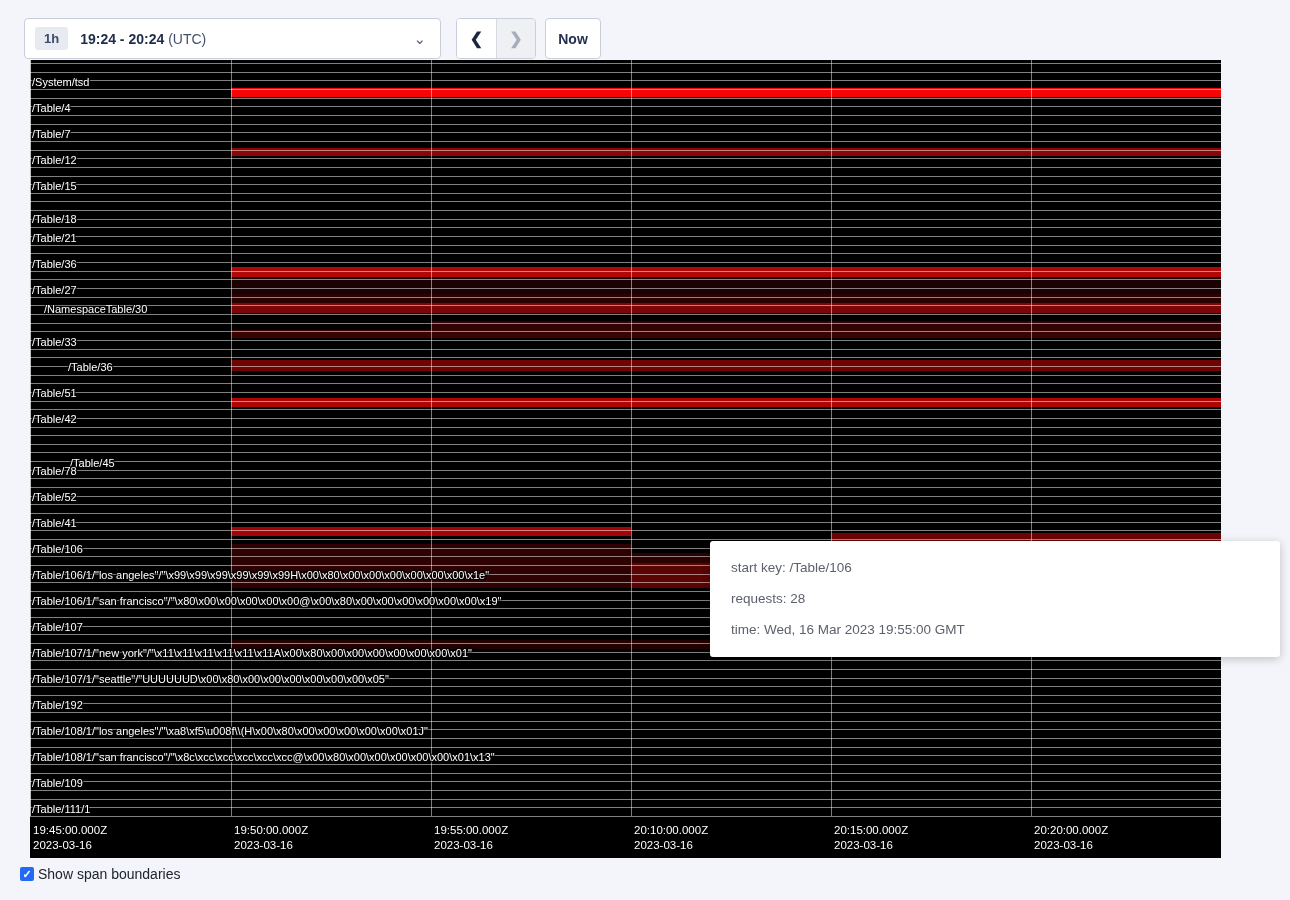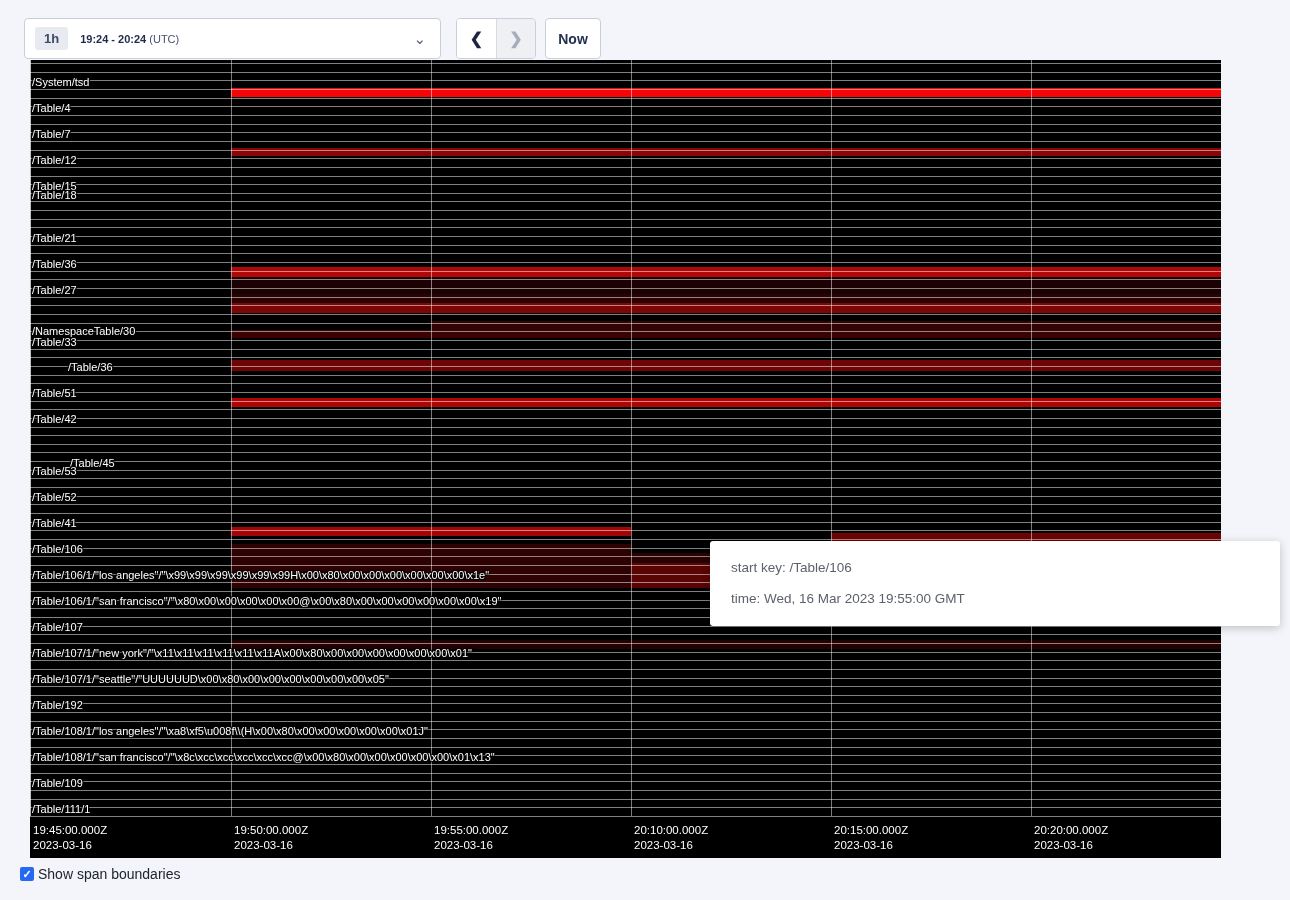--- a/index.html
+++ b/index.html
@@ -11,21 +11,21 @@
   
   .timepicker {
     position:absolute; left:24px; top:18px; width:417px; height:41px;
     box-sizing:border-box; display:flex; align-items:center;
     background:#fff; border:1px solid #c9cedb; border-radius:4px; cursor:pointer;
   }
   .duration-badge {
     background:#e7eaf1; color:#3e4a68; font-weight:700; font-size:13px;
     padding:4px 9px; border-radius:3px; margin:0 12px 0 10px;
   }
-  .range { font-size:11px; color:#1f2b4a; font-weight:700;text-align:center; }
+  .range { font-size:14px; color:#1f2b4a; font-weight:700;text-align:center; }
   .tz { font-weight:400; color:#45506e; }
   .chev-down { margin-left:auto; margin-right:14px; color:#55607c; font-size:15px; line-height:10px; }
   .navgroup {
     position:absolute; left:456px; top:18px; height:41px; box-sizing:border-box;
     display:flex; border:1px solid #c9cedb; border-radius:4px; overflow:hidden; background:#fff;
   }
   .navbtn {
     width:39px; height:100%; display:flex; align-items:center; justify-content:center;
     background:#fff; border:none; font-size:16px; font-weight:700; color:#1d2440;
     cursor:pointer; padding:0; font-family:inherit;
@@ -196,31 +196,31 @@
     <div class="vline" style="left: 201px;"></div>
     <div class="vline" style="left: 401px;"></div>
     <div class="vline" style="left: 601px;"></div>
     <div class="vline" style="left: 801px;"></div>
     <div class="vline" style="left: 1001px;"></div>
     <div class="rowlabel" style="top: 16px;">/System/tsd</div>
     <div class="rowlabel" style="top: 41.95px;">/Table/4</div>
     <div class="rowlabel" style="top: 67.9px;">/Table/7</div>
     <div class="rowlabel" style="top: 93.85px;">/Table/12</div>
     <div class="rowlabel" style="top: 119.8px;">/Table/15</div>
-    <div class="rowlabel" style="top: 129px;">/Table/18</div>
+    <div class="rowlabel" style="top: 153px;">/Table/18</div>
     <div class="rowlabel" style="top: 171.7px;">/Table/21</div>
     <div class="rowlabel" style="top: 197.65px;">/Table/36</div>
     <div class="rowlabel" style="top: 223.6px;">/Table/27</div>
-    <div class="rowlabel" style="top: 265px;">/NamespaceTable/30</div>
+    <div class="rowlabel" style="top: 243px; padding-left: 12px;">/NamespaceTable/30</div>
     <div class="rowlabel" style="top: 275.5px;">/Table/33</div>
     <div class="rowlabel" style="top: 301.45px; margin-left: 36px;">/Table/36</div>
     <div class="rowlabel" style="top: 327.4px;">/Table/51</div>
     <div class="rowlabel" style="top: 353.35px;">/Table/42</div>
     <div class="rowlabel" style="top: 397px; margin-left: 38px;">/Table/45</div>
-    <div class="rowlabel" style="top: 405.25px;">/Table/53</div>
+    <div class="rowlabel" style="top: 405.25px;">/Table/78</div>
     <div class="rowlabel" style="top: 431.2px;">/Table/52</div>
     <div class="rowlabel" style="top: 457.15px;">/Table/41</div>
     <div class="rowlabel" style="top: 483.1px;">/Table/106</div>
     <div class="rowlabel" style="top: 509.05px;">/Table/106/1/"los angeles"/"\x99\x99\x99\x99\x99\x99H\x00\x80\x00\x00\x00\x00\x00\x00\x1e"</div>
     <div class="rowlabel" style="top: 535px;">/Table/106/1/"san francisco"/"\x80\x00\x00\x00\x00\x00@\x00\x80\x00\x00\x00\x00\x00\x00\x19"</div>
     <div class="rowlabel" style="top: 560.95px;">/Table/107</div>
     <div class="rowlabel" style="top: 586.9px;">/Table/107/1/"new york"/"\x11\x11\x11\x11\x11\x11A\x00\x80\x00\x00\x00\x00\x00\x00\x01"</div>
     <div class="rowlabel" style="top: 612.85px;">/Table/107/1/"seattle"/"UUUUUUD\x00\x80\x00\x00\x00\x00\x00\x00\x05"</div>
     <div class="rowlabel" style="top: 638.8px;">/Table/192</div>
     <div class="rowlabel" style="top: 664.75px;">/Table/108/1/"los angeles"/"\xa8\xf5\u008f\\(H\x00\x80\x00\x00\x00\x00\x00\x01J"</div>
@@ -236,20 +236,21 @@
     <div class="axislabel" style="left: 604px; top: 763px;">20:10:00.000Z
 2023-03-16</div>
     <div class="axislabel" style="left: 804px; top: 763px;">20:15:00.000Z
 2023-03-16</div>
     <div class="axislabel" style="left: 1004px; top: 763px;">20:20:00.000Z
 2023-03-16</div>
   </div>
 
 <div class="tooltip">
   <div class="tline">start key: /Table/106</div>
+  <div class="tline">requests: 28</div>
   <div class="tline">time: Wed, 16 Mar 2023 19:55:00 GMT</div>
 </div>
 
 <div class="footer">
   <span class="checkbox">
       <span>✓</span>
     </span>
   <span class="footer-label">Show span boundaries</span>
 </div>
 

